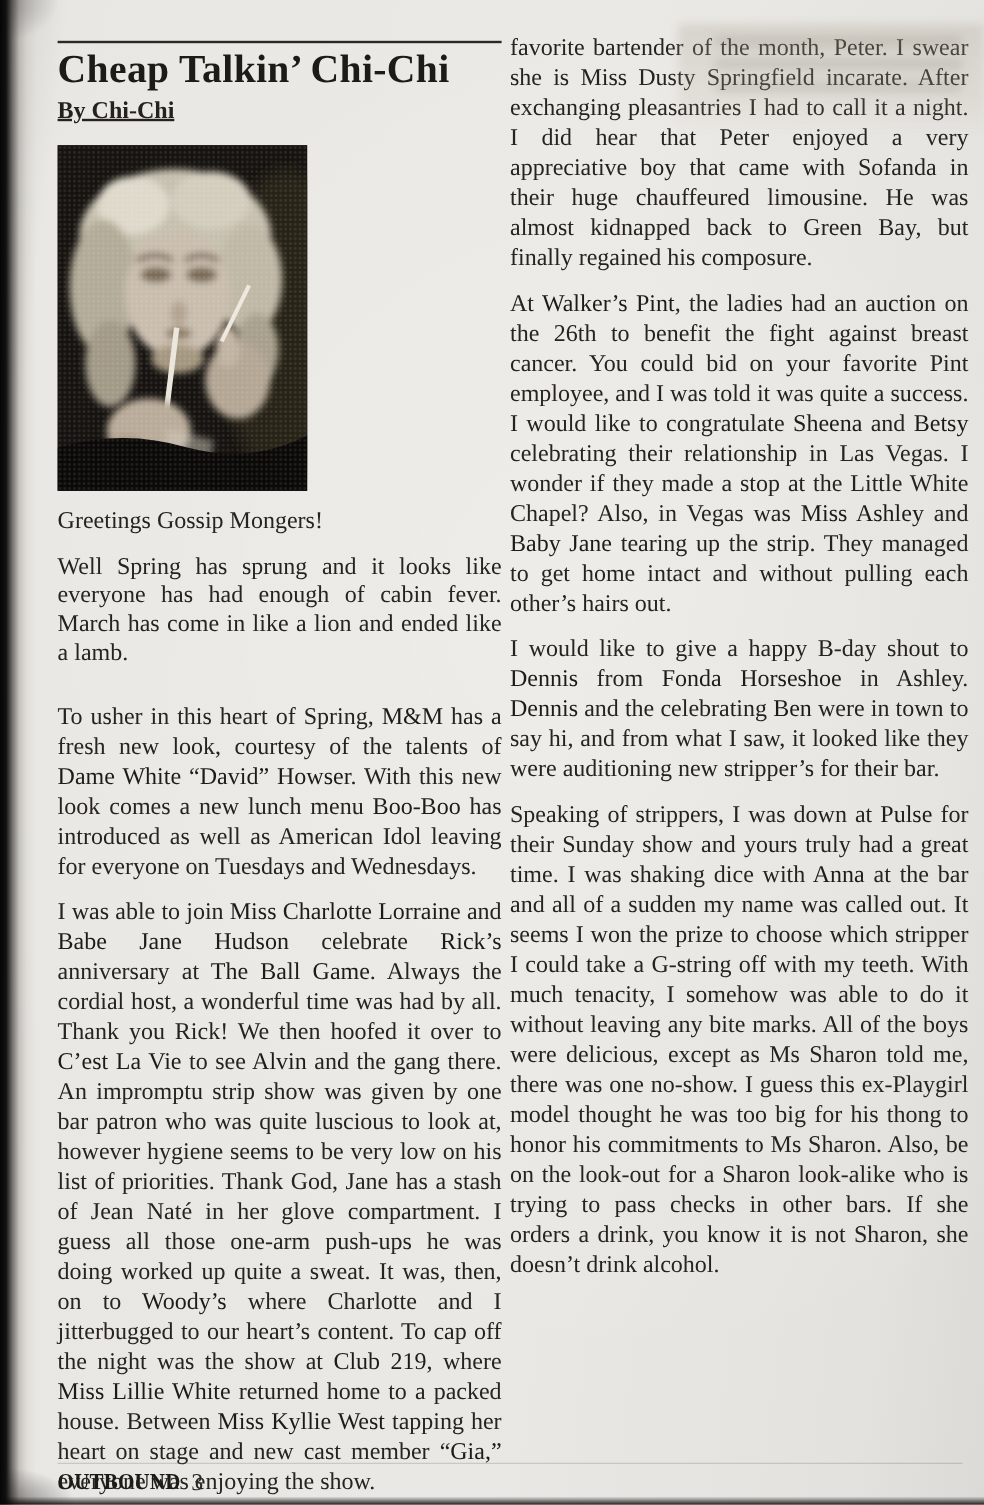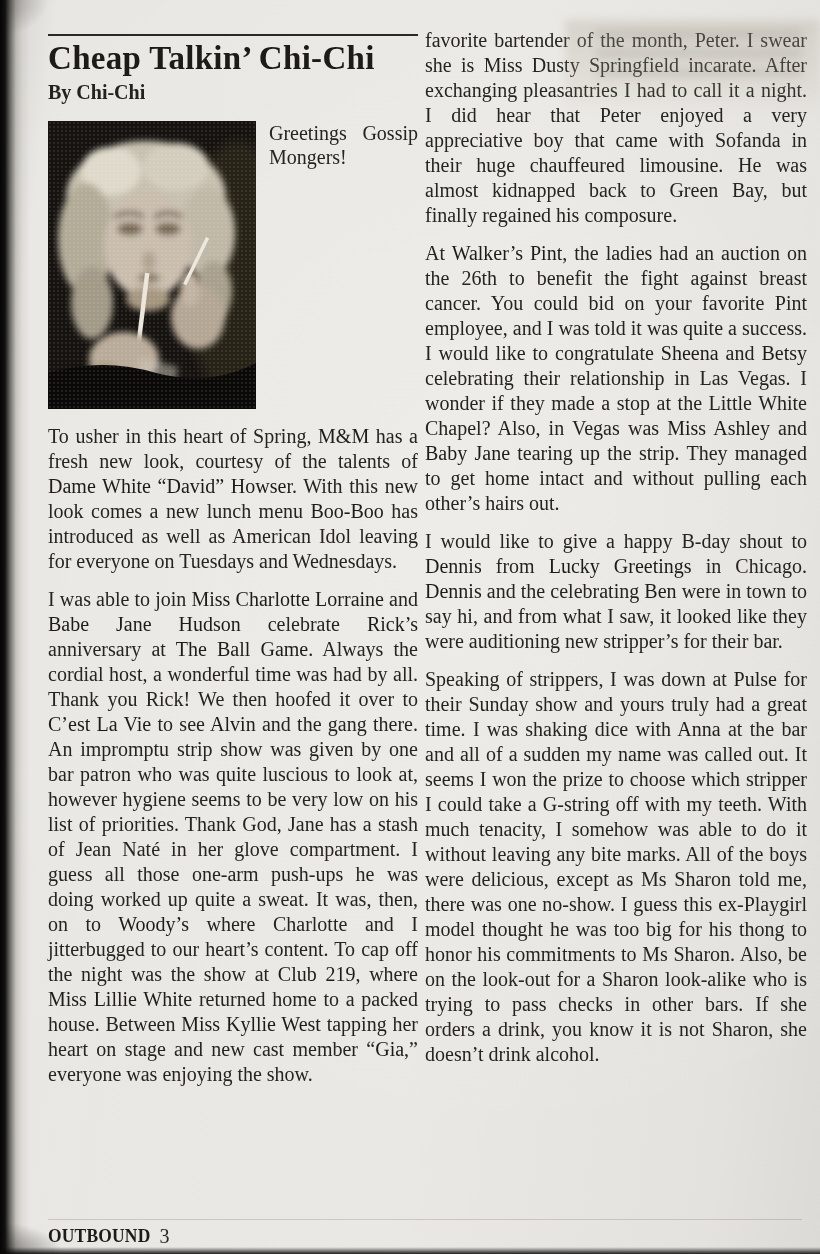--- a/index.html
+++ b/index.html
@@ -23,22 +23,22 @@
   .ghost-patch{position:absolute;right:0;top:20px;width:255px;height:92px;z-index:1;pointer-events:none;
     background:linear-gradient(180deg,rgba(170,164,148,.30),rgba(180,174,158,.16) 70%,rgba(0,0,0,0));
     filter:blur(4px);}
   .ghost-patch .gline{height:9px;margin:10px 18px 0 30px;background:rgba(120,112,96,.18);border-radius:4px;}
   
   .col{position:absolute;text-align:justify;}
   .col-left{left:48px;top:24px;width:370px;}
   .col-right{left:425px;top:28px;width:382px;}
   .title-rule{height:2px;background:#2b2926;margin:10px 0 2px;}
   .title{font-size:33px;line-height:40px;font-weight:bold;letter-spacing:.3px;margin:0;color:#1d1b18;text-align:left;}
-  .byline{font-size:20px;font-weight:bold;margin:3px 0 12px;color:#24221f;text-align:left;}
-  .photo-row{display:flex;gap:13px;margin-top:17px;}
+  .byline{font-size:20px;font-weight:bold;margin:3px 0 12px;color:#24221f;text-align:left;text-decoration:underline;}
+  .photo-row{display:flex;gap:13px;margin-top:17px;flex-direction:column;}
   .photo{position:relative;width:208px;height:288px;flex:none;background:#14110e;}
   .photo svg{display:block;width:100%;height:100%;}
   .photo::after{content:"";position:absolute;inset:0;opacity:.18;pointer-events:none;
     background-image:radial-gradient(rgba(255,255,255,.5) 1px, rgba(0,0,0,0) 1.4px);
     background-size:4px 4px;}
   .side-text{flex:1;font-size:20px;line-height:24px;text-align:justify;hyphens:auto;-webkit-hyphens:auto;}
   .article{font-size:20px;line-height:25px;}
   .col-left .article{margin-top:15px;}
   .article p{margin:0 0 13px;}
   .article p:last-child{margin-bottom:0;}
@@ -104,34 +104,35 @@
             <ellipse cx="76" cy="238" rx="35" ry="27" fill="#b9ab99"></ellipse>
             <ellipse cx="56" cy="254" rx="18" ry="12" fill="#a3957f"></ellipse>
             <path d="M92 236 l38 10 -7 42 -36 -13 z" fill="#cfc9bb" opacity="0.5"></path>
           </g>
           <rect x="158" y="116" width="3.5" height="52" fill="#ece8de" transform="rotate(26 158 116)"></rect>
           <path d="M0 288 L0 252 Q55 236 108 252 Q162 266 208 242 L208 288 Z" fill="#0b0907"></path>
         </svg>
       </div>
       <div class="side-text">
           <p><span>Greetings Gossip Mongers!</span></p>
+          <p><span>Well Spring has sprung and it looks like everyone has had enough of cabin fever. March has come in like a lion and ended like a lamb.</span></p>
         </div>
     </div>
 
     <div class="article">
         <p><span>To usher in this heart of Spring, </span><b>M&amp;M</b><span> has a fresh new look, courtesy of the talents of </span><b>Dame White “David” Howser</b><span>.  With this new look comes a new lunch menu </span><b>Boo-Boo</b><span> has introduced as well as American Idol leaving for everyone on Tuesdays and Wednesdays.</span></p>
         <p><span>I was able to join </span><b>Miss Charlotte Lorraine</b><span> and </span><b>Babe Jane Hudson</b><span> celebrate </span><b>Rick’s</b><span> anniversary at </span><b>The Ball Game</b><span>.  Always the cordial host, a wonderful time was had by all.  Thank you Rick!  We then hoofed it over to </span><b>C’est La Vie</b><span> to see </span><b>Alvin</b><span> and the gang there.  An impromptu strip show was given by one bar patron who was quite luscious to look at, however hygiene seems to be very low on his list of priorities.  Thank God, Jane has a stash of Jean Naté in her glove compartment.  I guess all those one-arm push-ups he was doing worked up quite a sweat.  It was, then, on to </span><b>Woody’s</b><span> where Charlotte and I jitterbugged to our heart’s content. To cap off the night was the show at </span><b>Club 219</b><span>, where </span><b>Miss Lillie White</b><span> returned home to a packed house.  Between </span><b>Miss Kyllie West</b><span> tapping her heart on stage and new cast member </span><b>“Gia,”</b><span> everyone was enjoying the show.</span></p>
       </div>
   </div>
 
   <div class="col col-right">
     <div class="article">
         <p><span>favorite bartender of the month, </span><b>Peter</b><span>.  I swear she is Miss Dusty Springfield incarate.  After exchanging pleasantries I had to call it a night.  I did hear that Peter enjoyed a very appreciative boy that came with Sofanda in their huge chauffeured limousine.  He was almost kidnapped back to Green Bay, but finally regained his composure.</span></p>
         <p><span>At </span><b>Walker’s Pint</b><span>, the ladies had an auction on the 26th to benefit the fight against breast cancer.  You could bid on your favorite Pint employee, and I was told it was quite a success.  I would like to congratulate </span><b>Sheena</b><span> and </span><b>Betsy</b><span> celebrating their relationship in Las Vegas.  I wonder if they made a stop at the Little White Chapel?  Also, in Vegas was </span><b>Miss Ashley</b><span> and </span><b>Baby Jane</b><span> tearing up the strip.  They managed to get home intact and without pulling each other’s hairs out.</span></p>
-        <p><span>I would like to give a happy B-day shout to </span><b>Dennis</b><span> from </span><b>Lucky Greetings</b><span> in Chicago.  </span><b>Dennis</b><span> and the celebrating </span><b>Ben</b><span> were in town to say hi, and from what I saw, it looked like they were auditioning new stripper’s for their bar.</span></p>
+        <p><span>I would like to give a happy B-day shout to </span><b>Dennis</b><span> from </span><b>Fonda Horseshoe</b><span> in Ashley.  </span><b>Dennis</b><span> and the celebrating </span><b>Ben</b><span> were in town to say hi, and from what I saw, it looked like they were auditioning new stripper’s for their bar.</span></p>
         <p><span>Speaking of strippers, I was down at </span><b>Pulse</b><span> for their Sunday show and yours truly had a great time.  I was shaking dice with </span><b>Anna</b><span> at the bar and all of a sudden my name was called out.  It seems I won the prize to choose which stripper I could take a G-string off with my teeth.  With much tenacity, I somehow was able to do it without leaving any bite marks.  All of the boys were delicious, except as Ms Sharon told me, there was one no-show.  I guess this ex-Playgirl model thought he was too big for his thong to honor his commitments to Ms Sharon.  Also, be on the look-out for a Sharon look-alike who is trying to pass checks in other bars.  If she orders a drink, you know it is not Sharon, she doesn’t drink alcohol.</span></p>
       </div>
   </div>
 
   <div class="footer">
     <span class="magazine-name">OUTBOUND</span>
     <span class="page-number">3</span>
   </div>
 
   <div class="scan-corner-tl"></div>

